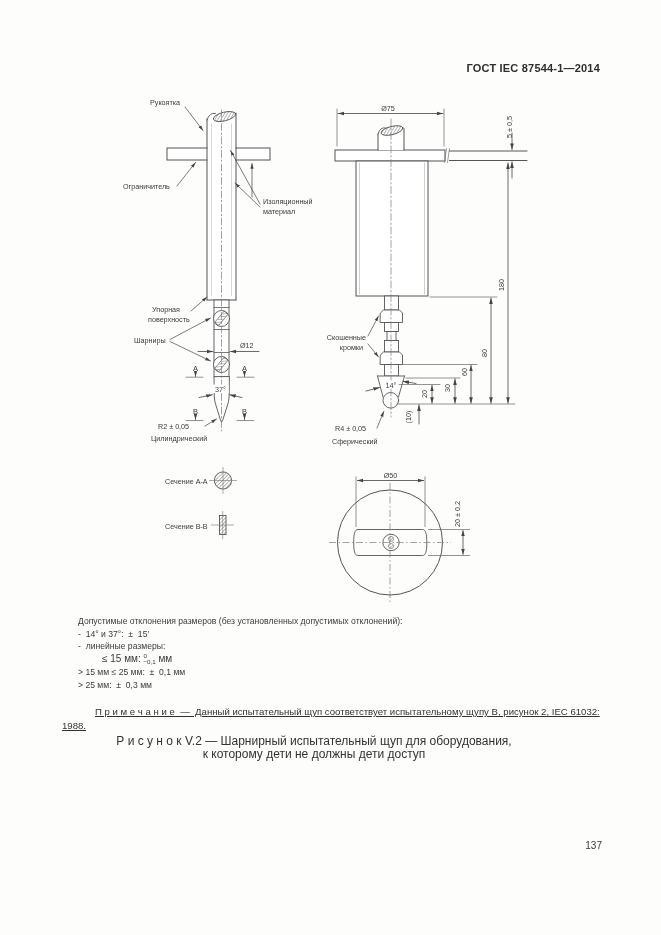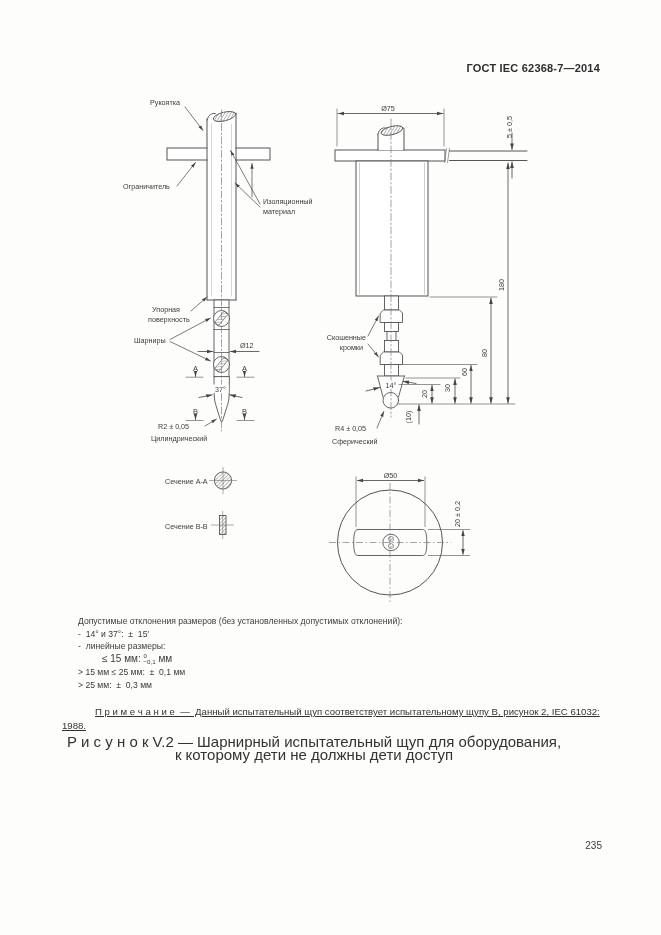--- a/index.html
+++ b/index.html
@@ -5,28 +5,28 @@
   html,body{margin:0;padding:0;}
   body{width:661px;height:935px;background:#fdfdfb;font-family:"Liberation Sans",sans-serif;color:#3b3b3b;position:relative;overflow:hidden;}
   #hdr{position:absolute;top:62px;left:0;width:600px;text-align:right;font-size:11px;font-weight:bold;letter-spacing:.2px;color:#2e2e2e;}
   #drawing{position:absolute;top:0;left:0;}
   #tolblock{position:absolute;left:78px;top:615px;font-size:8.6px;line-height:12.7px;color:#3b3b3b;}
   #tolblock .big{font-size:10px;margin-left:24px;}
   .stack{display:inline-block;vertical-align:-2px;line-height:1;text-align:left;font-size:6.2px;}
   .stack span{display:block;}
   #noteblock{position:absolute;left:62px;top:705px;width:545px;font-size:9.6px;line-height:13.5px;color:#333;text-decoration:underline;}
   #noteblock .ind{padding-left:33px;}
-  #caption{position:absolute;left:0;top:735px;width:628px;text-align:center;font-size:15px;line-height:13px;color:#333;}
+  #caption{position:absolute;left:0;top:735px;width:628px;text-align:center;font-size:12px;line-height:13px;color:#333;}
   #pgnum{position:absolute;top:840px;left:0;width:602px;text-align:right;font-size:10px;color:#3b3b3b;}
   svg text{font-family:"Liberation Sans",sans-serif;fill:#3b3b3b;}
 </style>
 </head>
 <body>
 
-<div id="hdr">ГОСТ IEC 62368-7—2014</div>
+<div id="hdr">ГОСТ IEC 87544-1—2014</div>
 
 <svg id="drawing" width="661" height="620" viewBox="0 0 661 620">
   <defs>
     <pattern id="h" width="2.6" height="2.6" patternUnits="userSpaceOnUse" patternTransform="rotate(45)">
       <rect width="2.6" height="2.6" fill="#fff"></rect>
       <line x1="0" y1="0" x2="0" y2="2.6" stroke="#555" stroke-width="0.8"></line>
     </pattern>
     <marker id="ar" viewBox="0 0 8 8" refX="7.6" refY="4" markerWidth="8" markerHeight="8" orient="auto-start-reverse">
       <path d="M0,1.7 L7.8,4 L0,6.3 Z" fill="#444"></path>
     </marker>
@@ -224,13 +224,13 @@
 <div id="noteblock">
   <div class="ind">П р и м е ч а н и е&nbsp; —&nbsp; Данный испытательный щуп соответствует испытательному щупу B, рисунок 2, IEC 61032:</div>
   <div>1988.</div>
 </div>
 
 <div id="caption">
   <div>Р и с у н о к  V.2 — Шарнирный испытательный щуп для оборудования,</div>
   <div>к которому дети не должны дети доступ</div>
 </div>
 
-<div id="pgnum">235</div>
+<div id="pgnum">137</div>
 
 </body></html>

